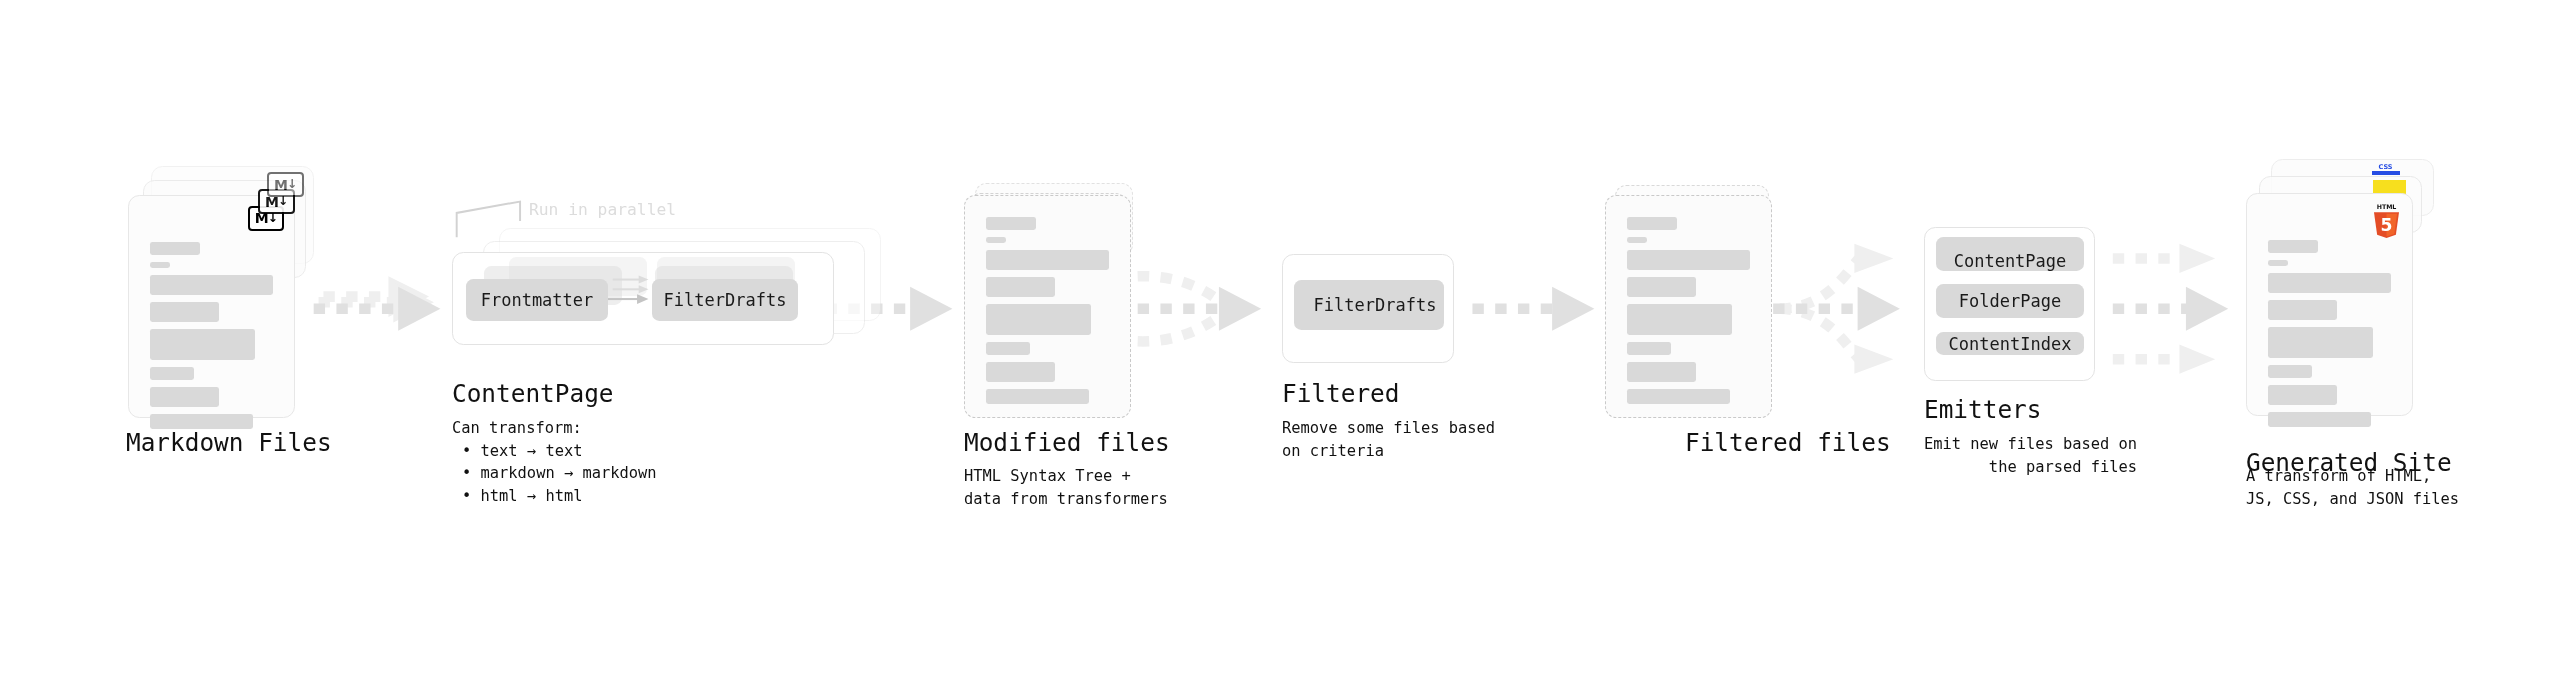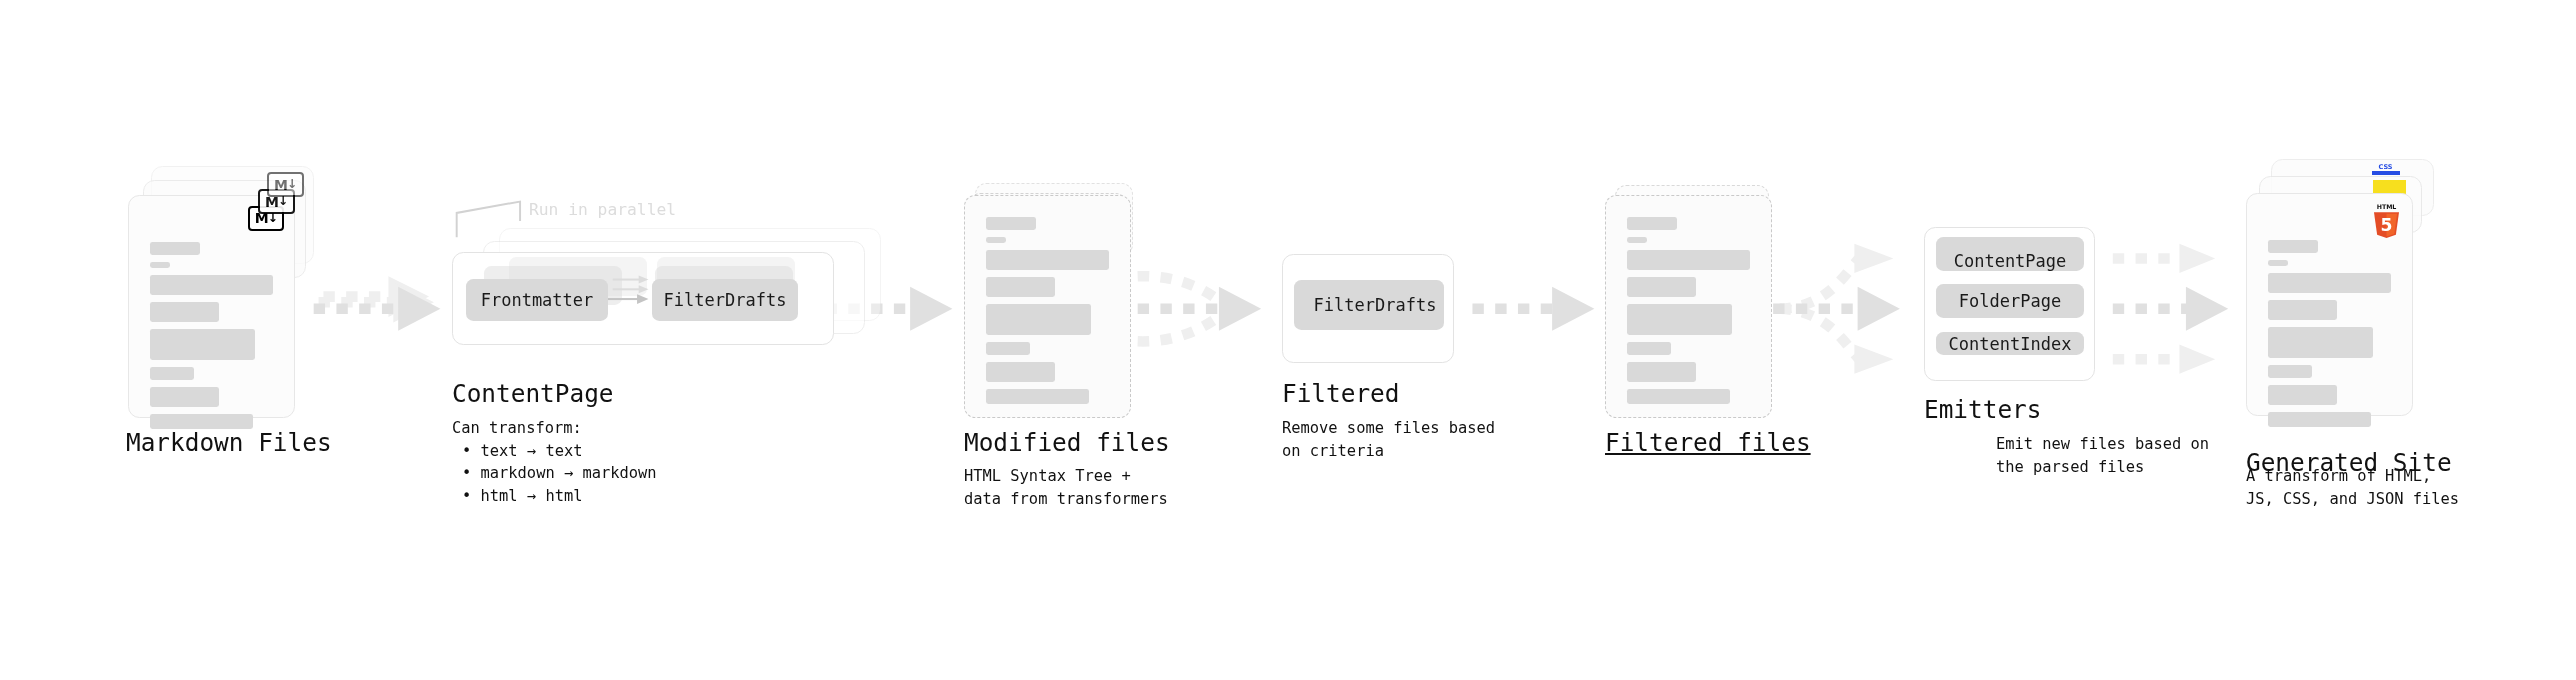--- a/index.html
+++ b/index.html
@@ -252,34 +252,34 @@
       <div class="bar" style="width:50px;height:13px;"></div>
       <div class="bar" style="width:19.5px;height:5.7px;"></div>
       <div class="bar" style="width:100%;height:19.5px;"></div>
       <div class="bar" style="width:56%;height:19.5px;"></div>
       <div class="bar" style="width:85%;height:31px;"></div>
       <div class="bar" style="width:36%;height:13px;"></div>
       <div class="bar" style="width:56%;height:19.5px;"></div>
       <div class="bar" style="width:84%;height:14.6px;"></div>
     </div>
   </div>
-  <div class="title" style="left:1605px;top:428px;text-decoration:underline;">Filtered files</div>
+  <div class="title" style="left:1685px;top:428px;">Filtered files</div>
 
   <div class="gbox" style="left:1924px;top:227px;width:171px;height:154px;"></div>
   <div class="pill" style="left:1936px;top:237px;width:148px;height:34px;align-items:flex-end;">
     <span>ContentPage</span>
   </div>
   <div class="pill" style="left:1936px;top:284px;width:148px;height:34px;">
     <span>FolderPage</span>
   </div>
   <div class="pill" style="left:1936px;top:332px;width:148px;height:23px;">
     <span>ContentIndex</span>
   </div>
   <div class="title" style="left:1924px;top:395px;">Emitters</div>
-  <div class="sub" style="left:1996px;top:433px;">Emit new files based on
+  <div class="sub" style="left:1924px;top:433px;text-align:right;">Emit new files based on
 the parsed files</div>
 
   <div class="doc" style="left:2271px;top:159px;width:163px;height:57px;opacity:.75;"></div>
   <div class="css-badge" style="left:2371px;top:164px;">
     <span class="txt">CSS</span>
     <span class="ul"></span>
   </div>
 
   <div class="doc" style="left:2259px;top:176px;width:163px;height:57px;opacity:.9;"></div>
   <div class="js-badge" style="left:2373px;top:180px;"></div>

